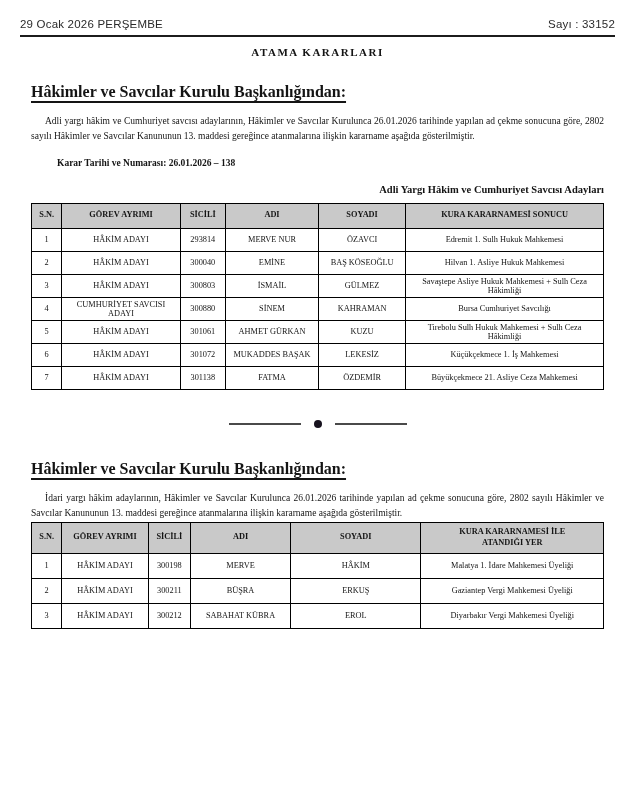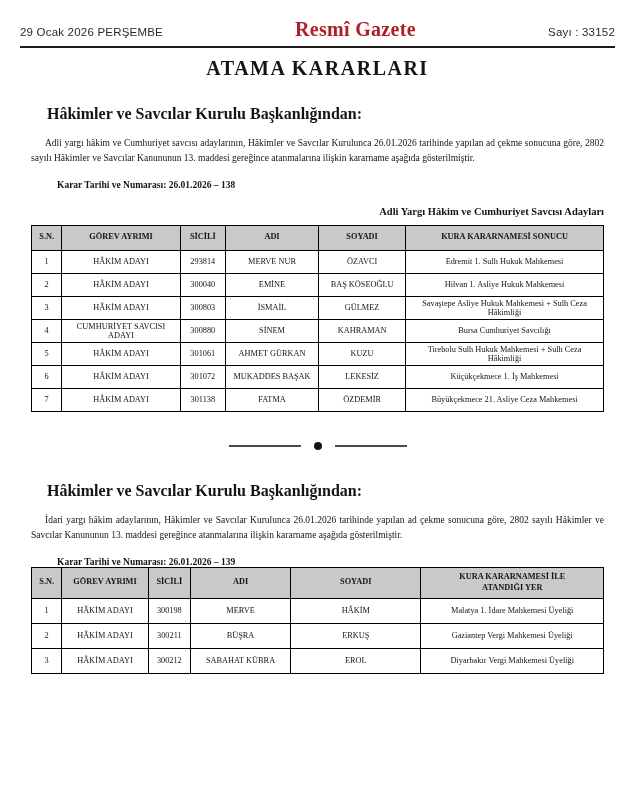--- a/index.html
+++ b/index.html
@@ -29,30 +29,30 @@
     font-family:"Liberation Serif", serif;
     font-size:20px;font-weight:bold;color:var(--accent,#b01f27);
     letter-spacing:.3px;
   }
   .masthead-rule{
     border-bottom:2px solid #1c1c1c;
     margin:5px 20px 0 20px;
   }
   .page-title{
     text-align:center;
-    font-size:20px;font-weight:bold;letter-spacing:1.5px;
+    font-size:11px;font-weight:bold;letter-spacing:1.5px;
     margin-top:9px;
   }
 
   
   .decree{margin:0 31px;}
   .decree.first{margin-top:25px;}
   .sec-heading{
     font-size:16px;font-weight:bold;
-    margin-left:16px;
+    text-decoration:underline;
     text-decoration-thickness:1.5px;
     text-underline-offset:4px;
   }
   .sec-body{
     margin-top:13px;
     font-size:9.5px;line-height:1.62;
     text-align:justify;text-indent:14px;
   }
   .decision{
     margin-top:13px;margin-left:26px;
@@ -101,21 +101,20 @@
   .d-line{display:inline-block;width:72px;height:1.5px;background:#4a4a4a;}
   .d-dot{display:inline-block;width:8px;height:8px;border-radius:50%;background:#17121e;}
 </style>
 </head>
 <body>
 
 <div class="page">
 
   <header class="masthead">
     <div class="m-side">29 Ocak 2026 PERŞEMBE</div>
-    <div class="m-title">Resmî Gazete</div>
     <div class="m-side">Sayı : 33152</div>
   </header>
   <div class="masthead-rule"></div>
 
   <h1 class="page-title">ATAMA KARARLARI</h1>
 
   <section class="decree first">
     <h2 class="sec-heading">Hâkimler ve Savcılar Kurulu Başkanlığından:</h2>
     <p class="sec-body">Adli yargı hâkim ve Cumhuriyet savcısı adaylarının, Hâkimler ve Savcılar Kurulunca 26.01.2026 tarihinde yapılan ad çekme sonucuna göre, 2802 sayılı Hâkimler ve Savcılar Kanununun 13. maddesi gereğince atanmalarına ilişkin kararname aşağıda gösterilmiştir.</p>
     <p class="decision">Karar Tarihi ve Numarası: 26.01.2026 – 138</p>
@@ -202,21 +201,20 @@
 
   <div class="divider">
     <span class="d-line"></span>
     <span class="d-dot"></span>
     <span class="d-line"></span>
   </div>
 
   <section class="decree">
     <h2 class="sec-heading">Hâkimler ve Savcılar Kurulu Başkanlığından:</h2>
     <p class="sec-body">İdari yargı hâkim adaylarının, Hâkimler ve Savcılar Kurulunca 26.01.2026 tarihinde yapılan ad çekme sonucuna göre, 2802 sayılı Hâkimler ve Savcılar Kanununun 13. maddesi gereğince atanmalarına ilişkin kararname aşağıda gösterilmiştir.</p>
-    <p class="decision">Karar Tarihi ve Numarası: 26.01.2026 – 139</p>
     <table class="decree-table t2">
       <colgroup>
         <col class="c0">
           <col class="c1">
           <col class="c2">
           <col class="c3">
           <col class="c4">
           <col class="c5">
       </colgroup>
       <thead>

